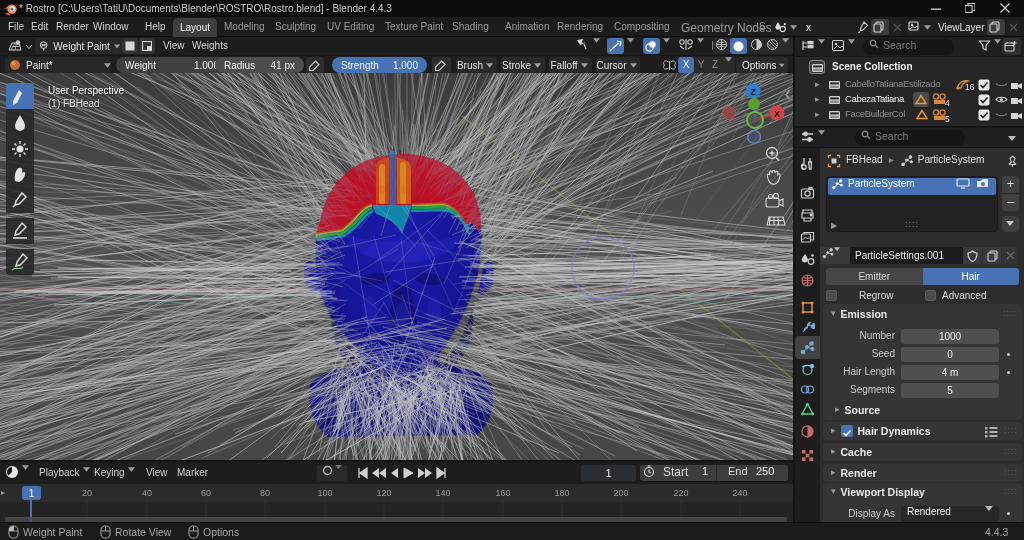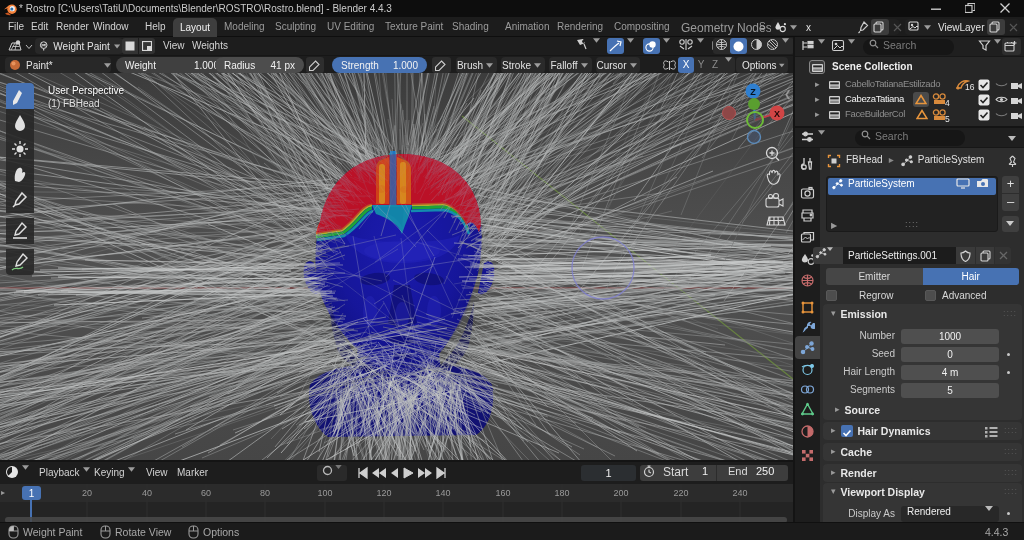--- a/index.html
+++ b/index.html
@@ -2394,21 +2394,21 @@
           </svg>
         </div>
 <div class="abs" style="left:4px;top:44px;color:#9a9a9a;font-size:8px">▶</div>
 <div class="abs" style="left:78px;top:42px;color:#7a7a7a;font-size:9px;letter-spacing:1px">::::</div>
 </div>
 <div class="abs" style="left:207px;top:48px;width:17px;height:17px;background:#3f3f3f;border-radius:3px 3px 0 0;color:#e0e0e0;text-align:center;line-height:16px;font-size:13px">+</div>
 <div class="abs" style="left:207px;top:66px;width:17px;height:17px;background:#3f3f3f;border-radius:0 0 3px 3px;color:#e0e0e0;text-align:center;line-height:15px;font-size:13px">–</div>
 <div class="abs" style="left:207px;top:88px;width:17px;height:16px;background:#3f3f3f;border-radius:3px"><svg width="8" height="5" viewBox="0 0 8 5" style="margin:5px 4px">
           <path d="M0 0 L4 5 L8 0" fill="#ccc"></path>
         </svg></div>
-<div class="abs row" style="left:18px;top:119px;height:29px">
+<div class="abs row" style="left:25px;top:119px;height:29px">
         <div class="row" style="width:30px;height:17px;background:#3a3a3a;border-radius:3px 0 0 3px;padding-left:2px">
           <svg width="12" height="12" viewBox="0 0 15 15">
             <g stroke="#cfcfcf" stroke-width="1.2" fill="#cfcfcf">
               <circle cx="3" cy="12" r="1.5"></circle>
               <circle cx="11.5" cy="3.5" r="1.5"></circle>
               <circle cx="12.5" cy="9" r="1.2"></circle>
               <circle cx="7" cy="7" r="1.2"></circle>
               <path d="M3 12 C6 10 9 6 11.5 3.5 M7 7 L12.5 9" fill="none" stroke-width="0.9"></path>
             </g>
           </svg>

